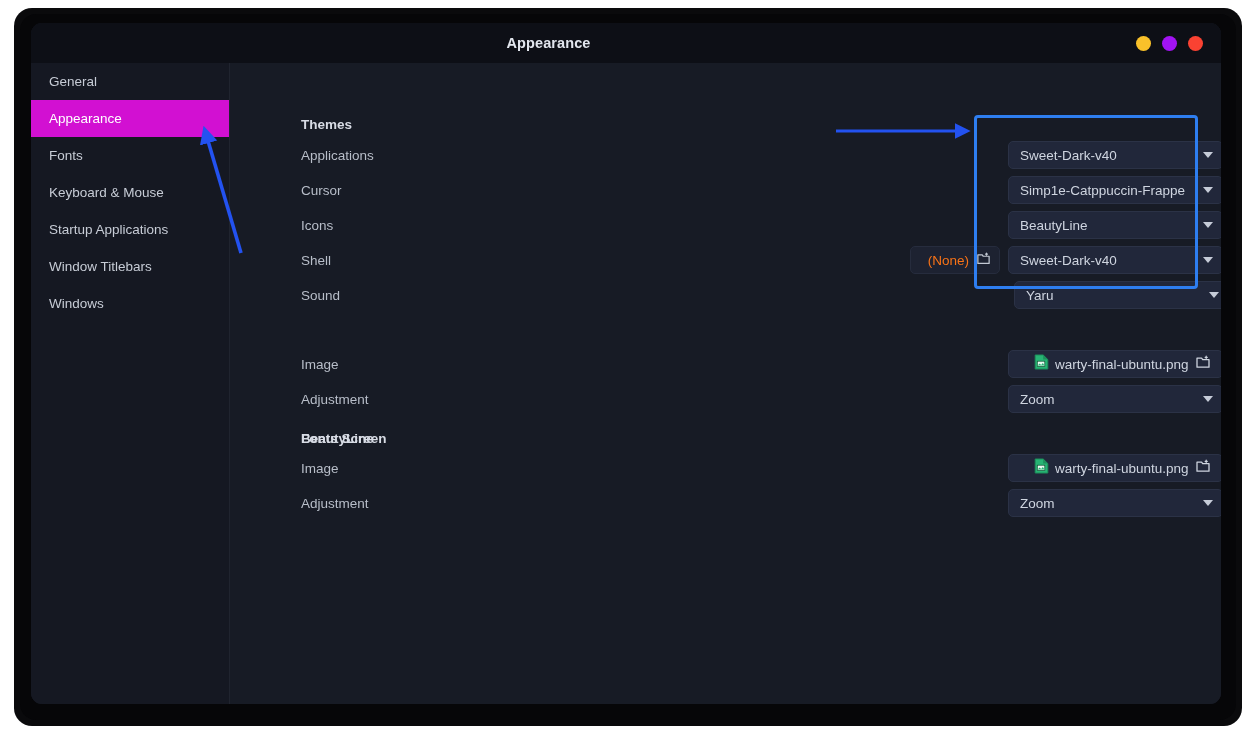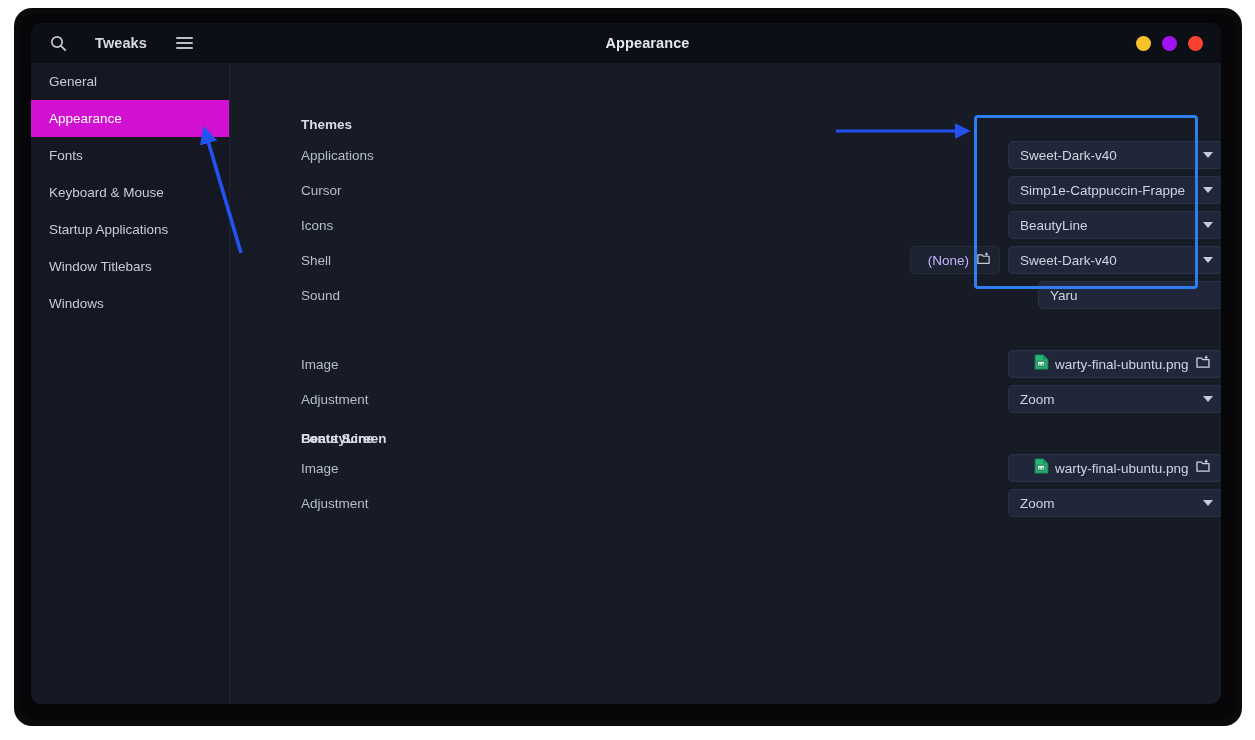--- a/index.html
+++ b/index.html
@@ -237,21 +237,21 @@
     border: 1px solid #262c3d;
     border-radius: 5px;
     display: flex;
     align-items: center;
     justify-content: flex-end;
     padding: 0 8px 0 14px;
     cursor: pointer;
   }
   .nonebtn .nb-label {
     font-size: 13.5px;
-    color: #c4b5fd;
+    color: #f97316;
     white-space: nowrap;
     margin-right: 7px;
   }
 
   
   .annot-box {
     position: absolute;
     border: 3px solid #2e7ef0;
     border-radius: 4px;
     pointer-events: none;
@@ -267,38 +267,20 @@
 <body>
 
 <div id="screen">
 
   <div class="window-frame"></div>
   <div class="window-frame-inner"></div>
 
   <div class="app-window">
 
     <div class="headerbar">
-      <div class="hb-left">
-        <div class="search-btn">
-          <span>
-            <svg width="17" height="17" viewBox="0 0 17 17">
-              <circle cx="7" cy="7" r="5.2" fill="none" stroke="#c2c8d3" stroke-width="1.7"></circle>
-              <line x1="10.9" y1="10.9" x2="15.2" y2="15.2" stroke="#c2c8d3" stroke-width="1.8" stroke-linecap="round"></line>
-            </svg>
-          </span>
-        </div>
-        <div class="hb-app-title">Tweaks</div>
-        <div class="menu-btn">
-          <div class="hamburger">
-            <i></i>
-              <i></i>
-              <i></i>
-          </div>
-        </div>
-      </div>
       <div class="hb-title">Appearance</div>
       <div class="wincontrols">
         <div class="wc-dot wc-min"></div>
         <div class="wc-dot wc-max"></div>
         <div class="wc-dot wc-close"></div>
       </div>
     </div>
 
     <div class="app-body">
 
@@ -355,21 +337,21 @@
               <path d="M2 4.2h4.6l1.1 1.4H14v7.6H2z" fill="none" stroke="#c3c9d4" stroke-width="1.3" stroke-linejoin="round"></path>
               <path d="M11.2 2.2v2.2M10.1 3.3h2.2" stroke="#c3c9d4" stroke-width="1.2" stroke-linecap="round"></path>
             </svg>
           </span>
         </div>
 
         <div class="combo" style="left:778px; top:183px; width:215px;">
           <span class="combo-val">Sweet-Dark-v40</span>
           <span class="caret"></span>
         </div>
-        <div class="combo" style="left:808px; top:218px; width:215px;gap:44px;">
+        <div class="combo" style="left:784px; top:218px; width:215px;gap:44px;">
           <span class="combo-val">Yaru</span>
           <span class="caret"></span>
         </div>
 
         <div class="section-title" style="left:71px; top:368px;">BeautyLine</div>
         <div class="row-label" style="left:71px; top:294px;">Image</div>
         <div class="row-label" style="left:71px; top:329px;">Adjustment</div>
 
         <div class="filebtn" style="left:778px; top:287px; width:215px;">
           <span class="fb-icon">

